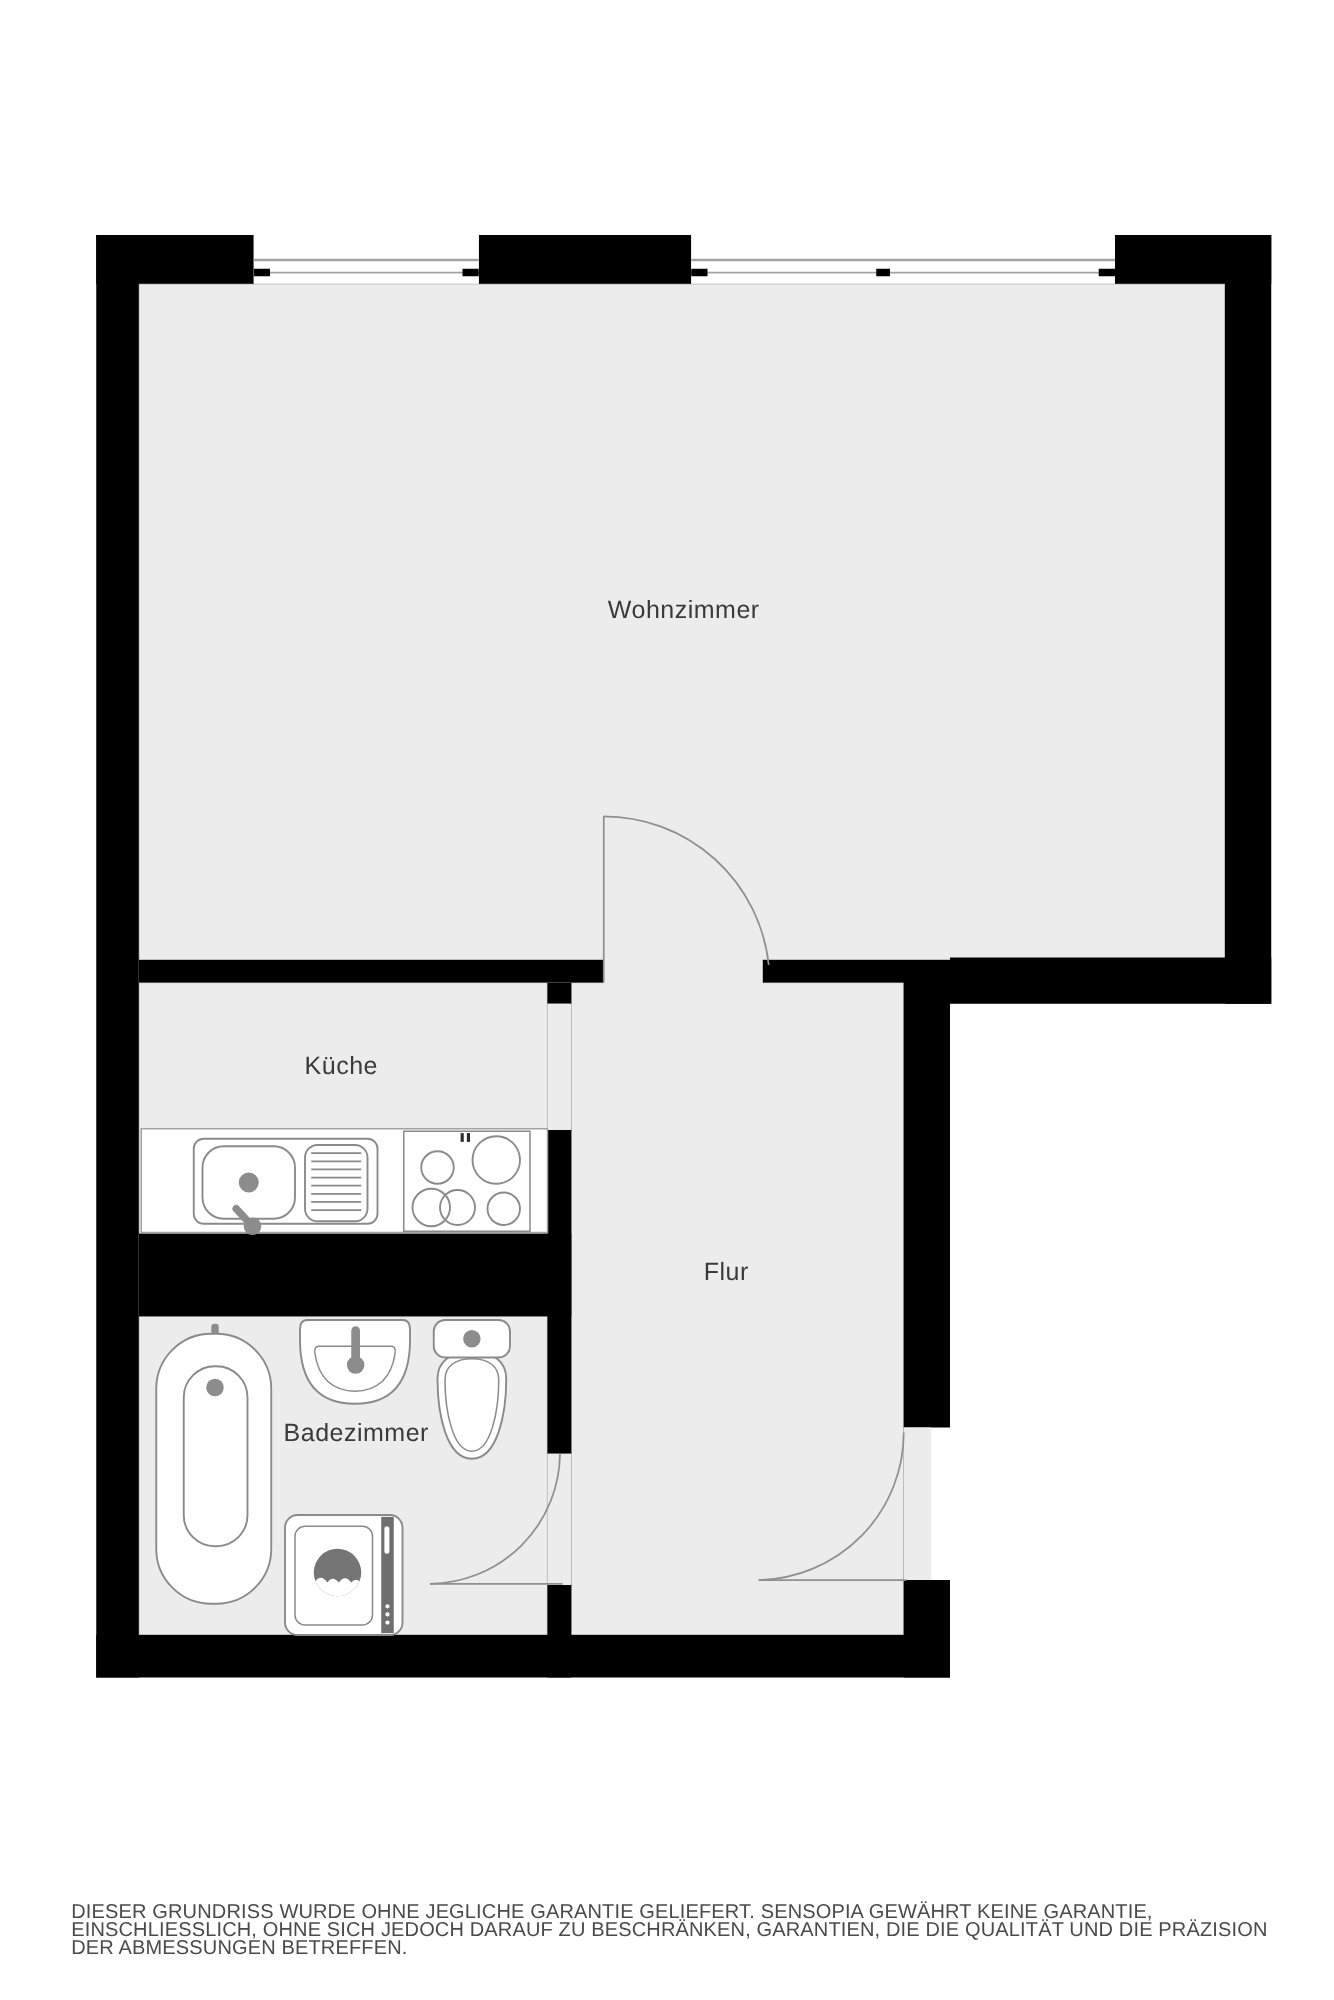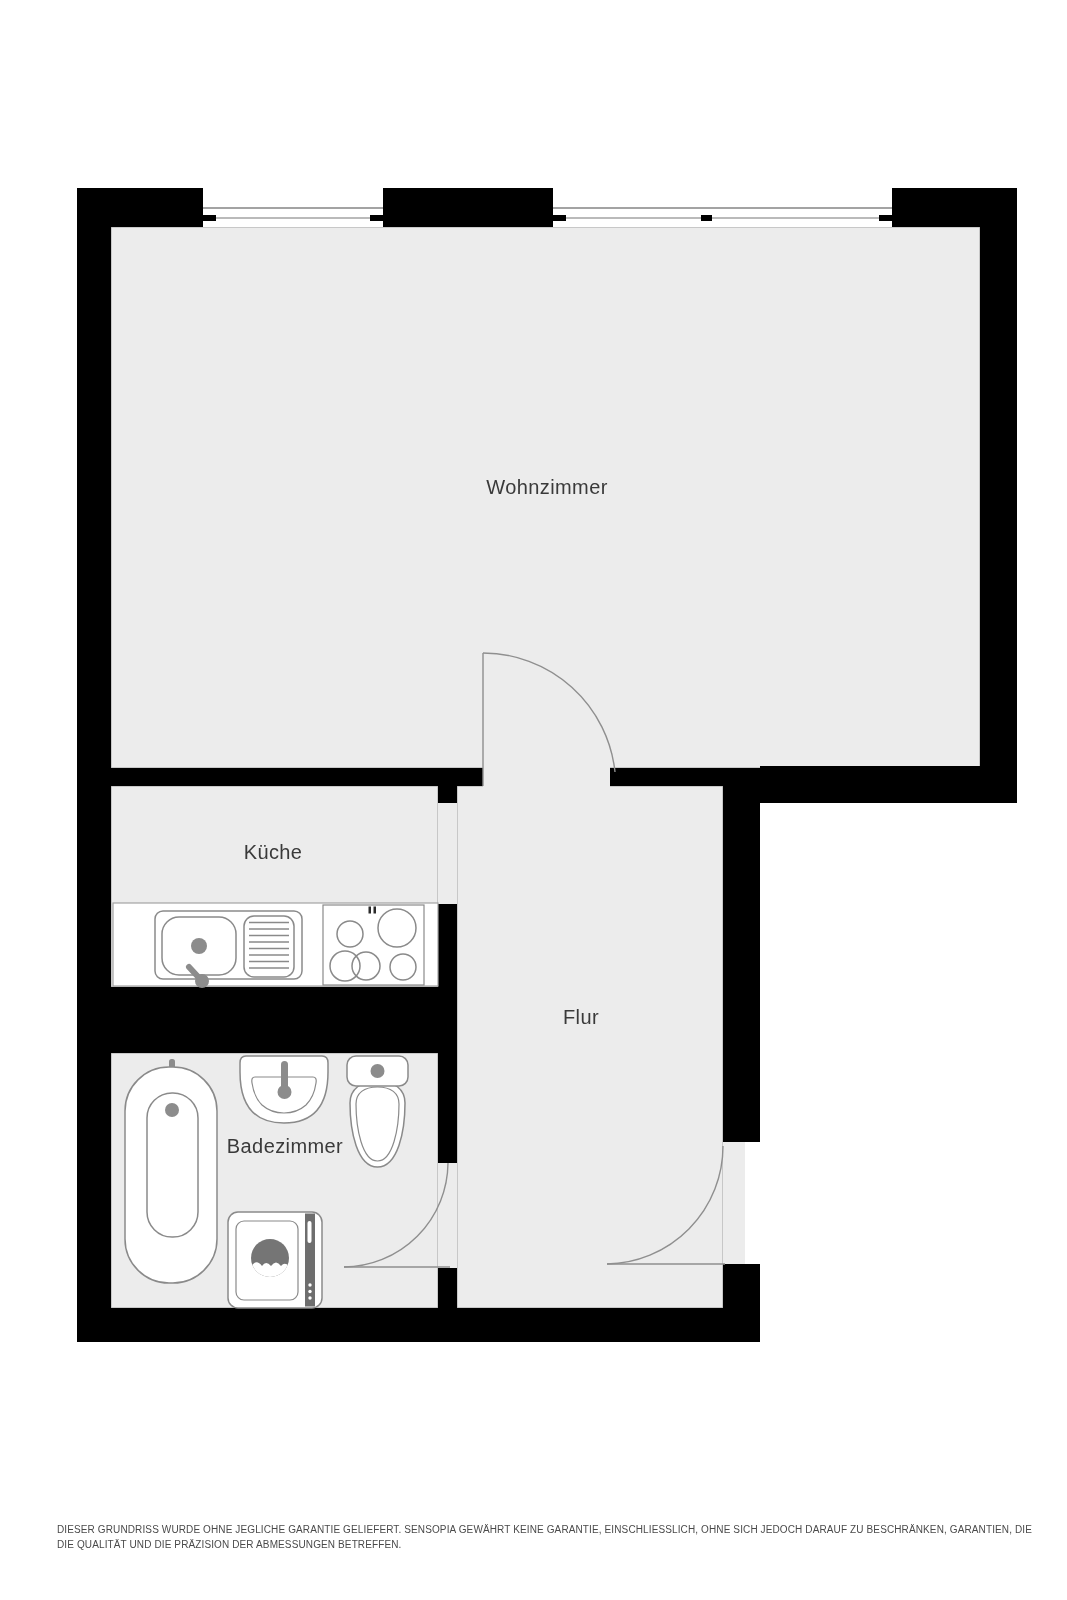--- a/index.html
+++ b/index.html
@@ -26,21 +26,21 @@
   .drainline{stroke:var(--fixture-stroke,#8a8a8a);stroke-width:1.4;fill:none}
   .stovetick{fill:#2b2b2b}
   .wm-strip{fill:var(--washer-panel,#6e6e6e)}
   .wm-door{fill:var(--washer-drum,#757575)}
   .room-label{
     fill:var(--label-text,#3a3a3a);font-size:20px;letter-spacing:.4px;
     font-family:"Liberation Sans",sans-serif;
   }
   .disclaimer{
     position:absolute;left:42px;top:1523px;width:994px;
-    font-size:10px;line-height:14.6px;letter-spacing:.12px;
+    font-size:16px;line-height:14.6px;letter-spacing:.12px;
     color:var(--disclaimer-text,#4a4a4a);
   }
 </style>
 </head>
 <body>
 
 <div class="stage">
   <svg width="1067" height="1600" viewBox="0 0 1067 1600">
 
     <g>

